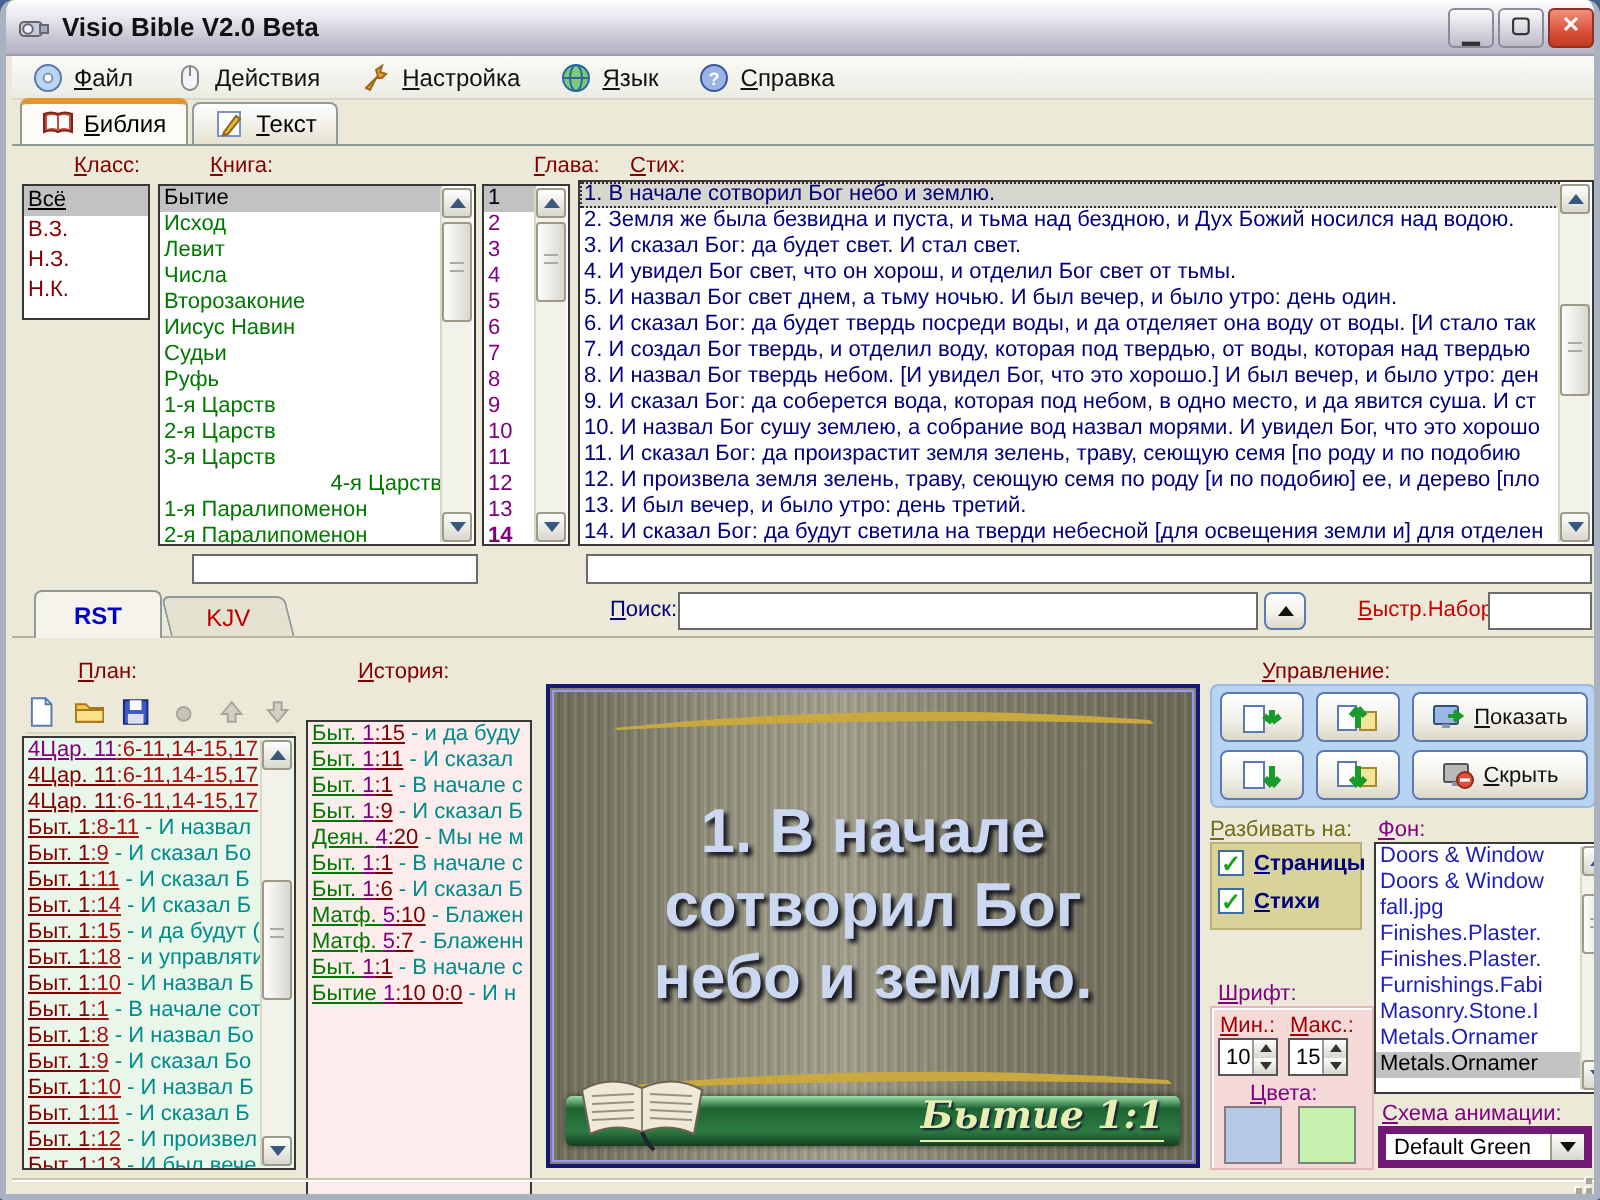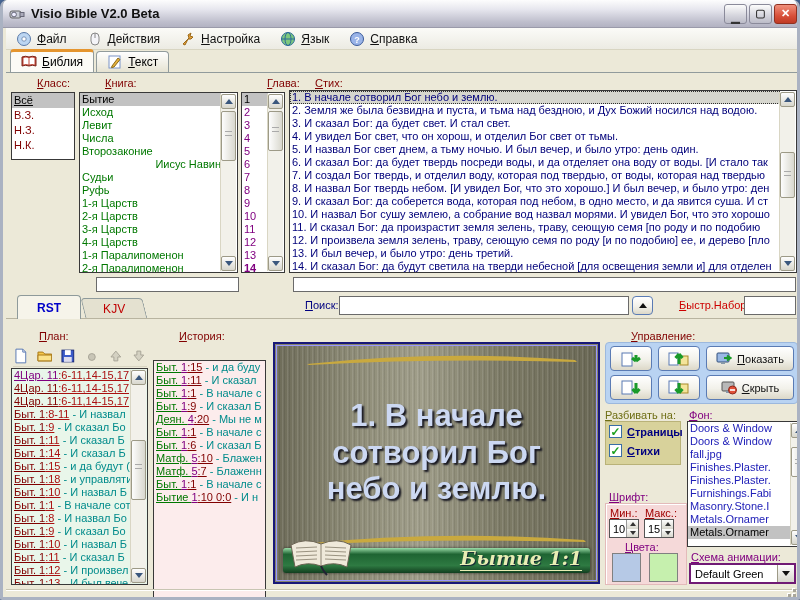--- a/index.html
+++ b/index.html
@@ -65,21 +65,21 @@
     color:#1ca11c;font-size:12px;font-weight:bold;line-height:1;}
   .chkrow{position:absolute;display:flex;align-items:center;gap:5px;font-size:11px;font-weight:bold;color:#000080;}
   .pink-panel{background:#f5d9d9;border:1px solid #e3baba;box-shadow:inset 1px 1px 0 #fff;}
   .spin{position:absolute;width:30px;height:19px;background:#fff;border:1px solid #555;display:flex;}
   .spin .num{flex:1;font-size:11px;display:flex;align-items:center;padding-left:3px;}
   .spin .ud{width:12px;display:flex;flex-direction:column;border-left:1px solid #999;}
   .spin .ud div{flex:1;background:linear-gradient(#fdfdfd,#d8d7cd);display:flex;align-items:center;justify-content:center;}
   .mini-tri-up{width:0;height:0;border-left:3px solid transparent;border-right:3px solid transparent;border-bottom:4px solid #333;}
   .mini-tri-dn{width:0;height:0;border-left:3px solid transparent;border-right:3px solid transparent;border-top:4px solid #333;}
   .swatch{position:absolute;width:29px;height:29px;border:1px solid #808080;}
-  .combo{position:absolute;background:#fff;border:2px solid #701a75;display:flex;align-items:center;}
+  .combo{position:absolute;background:#fff;border:4px solid #701a75;display:flex;align-items:center;}
   .combo .val{flex:1;font-size:11px;padding-left:4px;}
   .combo .drop{width:17px;height:100%;background:linear-gradient(#fefefe,#d8d7cd);border-left:1px solid #9d9a87;
     display:flex;align-items:center;justify-content:center;border-radius:0 1px 1px 0;}
   
   .preview{border:2px solid #181878;background:#85836e;overflow:hidden;}
   .brushed{position:absolute;inset:1px;border:1px solid #9a98ff;
     background:
      repeating-linear-gradient(90deg,rgba(255,255,255,.10) 0 1px,rgba(0,0,0,.08) 2px 3px,rgba(255,255,255,0) 3px 5px),
      linear-gradient(90deg,#6e6c59,#8f8d78 25%,#a09e8a 45%,#7d7b66 70%,#6a6855);}
   .pv-line{position:relative;text-align:center;font-weight:bold;font-size:31px;color:#ccd8f2;
@@ -183,27 +183,27 @@
     </div>
 
   <div class="abs lbl maroon" style="left:78px;top:77px"><u>К</u>нига:</div>
   <div class="abs listbox" style="left:76px;top:92px;width:159px;height:181px">
     <div id="book-list" style="margin-right:16px">
         <div class="lrow sel" style="color: rgb(0, 120, 0);">Бытие</div>
         <div class="lrow" style="color: rgb(0, 120, 0);">Исход</div>
         <div class="lrow" style="color: rgb(0, 120, 0);">Левит</div>
         <div class="lrow" style="color: rgb(0, 120, 0);">Числа</div>
         <div class="lrow" style="color: rgb(0, 120, 0);">Второзаконие</div>
-        <div class="lrow" style="color: rgb(0, 120, 0); text-align: right;">Иисус Навин</div>
+        <div class="lrow" style="color: rgb(0, 120, 0);">Иисус Навин</div>
         <div class="lrow" style="color: rgb(0, 120, 0);">Судьи</div>
         <div class="lrow" style="color: rgb(0, 120, 0);">Руфь</div>
         <div class="lrow" style="color: rgb(0, 120, 0);">1-я Царств</div>
         <div class="lrow" style="color: rgb(0, 120, 0);">2-я Царств</div>
         <div class="lrow" style="color: rgb(0, 120, 0);">3-я Царств</div>
-        <div class="lrow" style="color: rgb(0, 120, 0);">4-я Царств</div>
+        <div class="lrow" style="color: rgb(0, 120, 0); text-align: right;">4-я Царств</div>
         <div class="lrow" style="color: rgb(0, 120, 0);">1-я Паралипоменон</div>
         <div class="lrow" style="color: rgb(0, 120, 0);">2-я Паралипоменон</div>
       </div>
     <div class="vscroll">
       <div class="sb-btn sb-up">
           <span class="tri-up"></span>
         </div>
       <div class="sb-thumb" style="top:17px;height:50px"></div>
       <div class="sb-btn sb-dn">
           <span class="tri-dn"></span>

